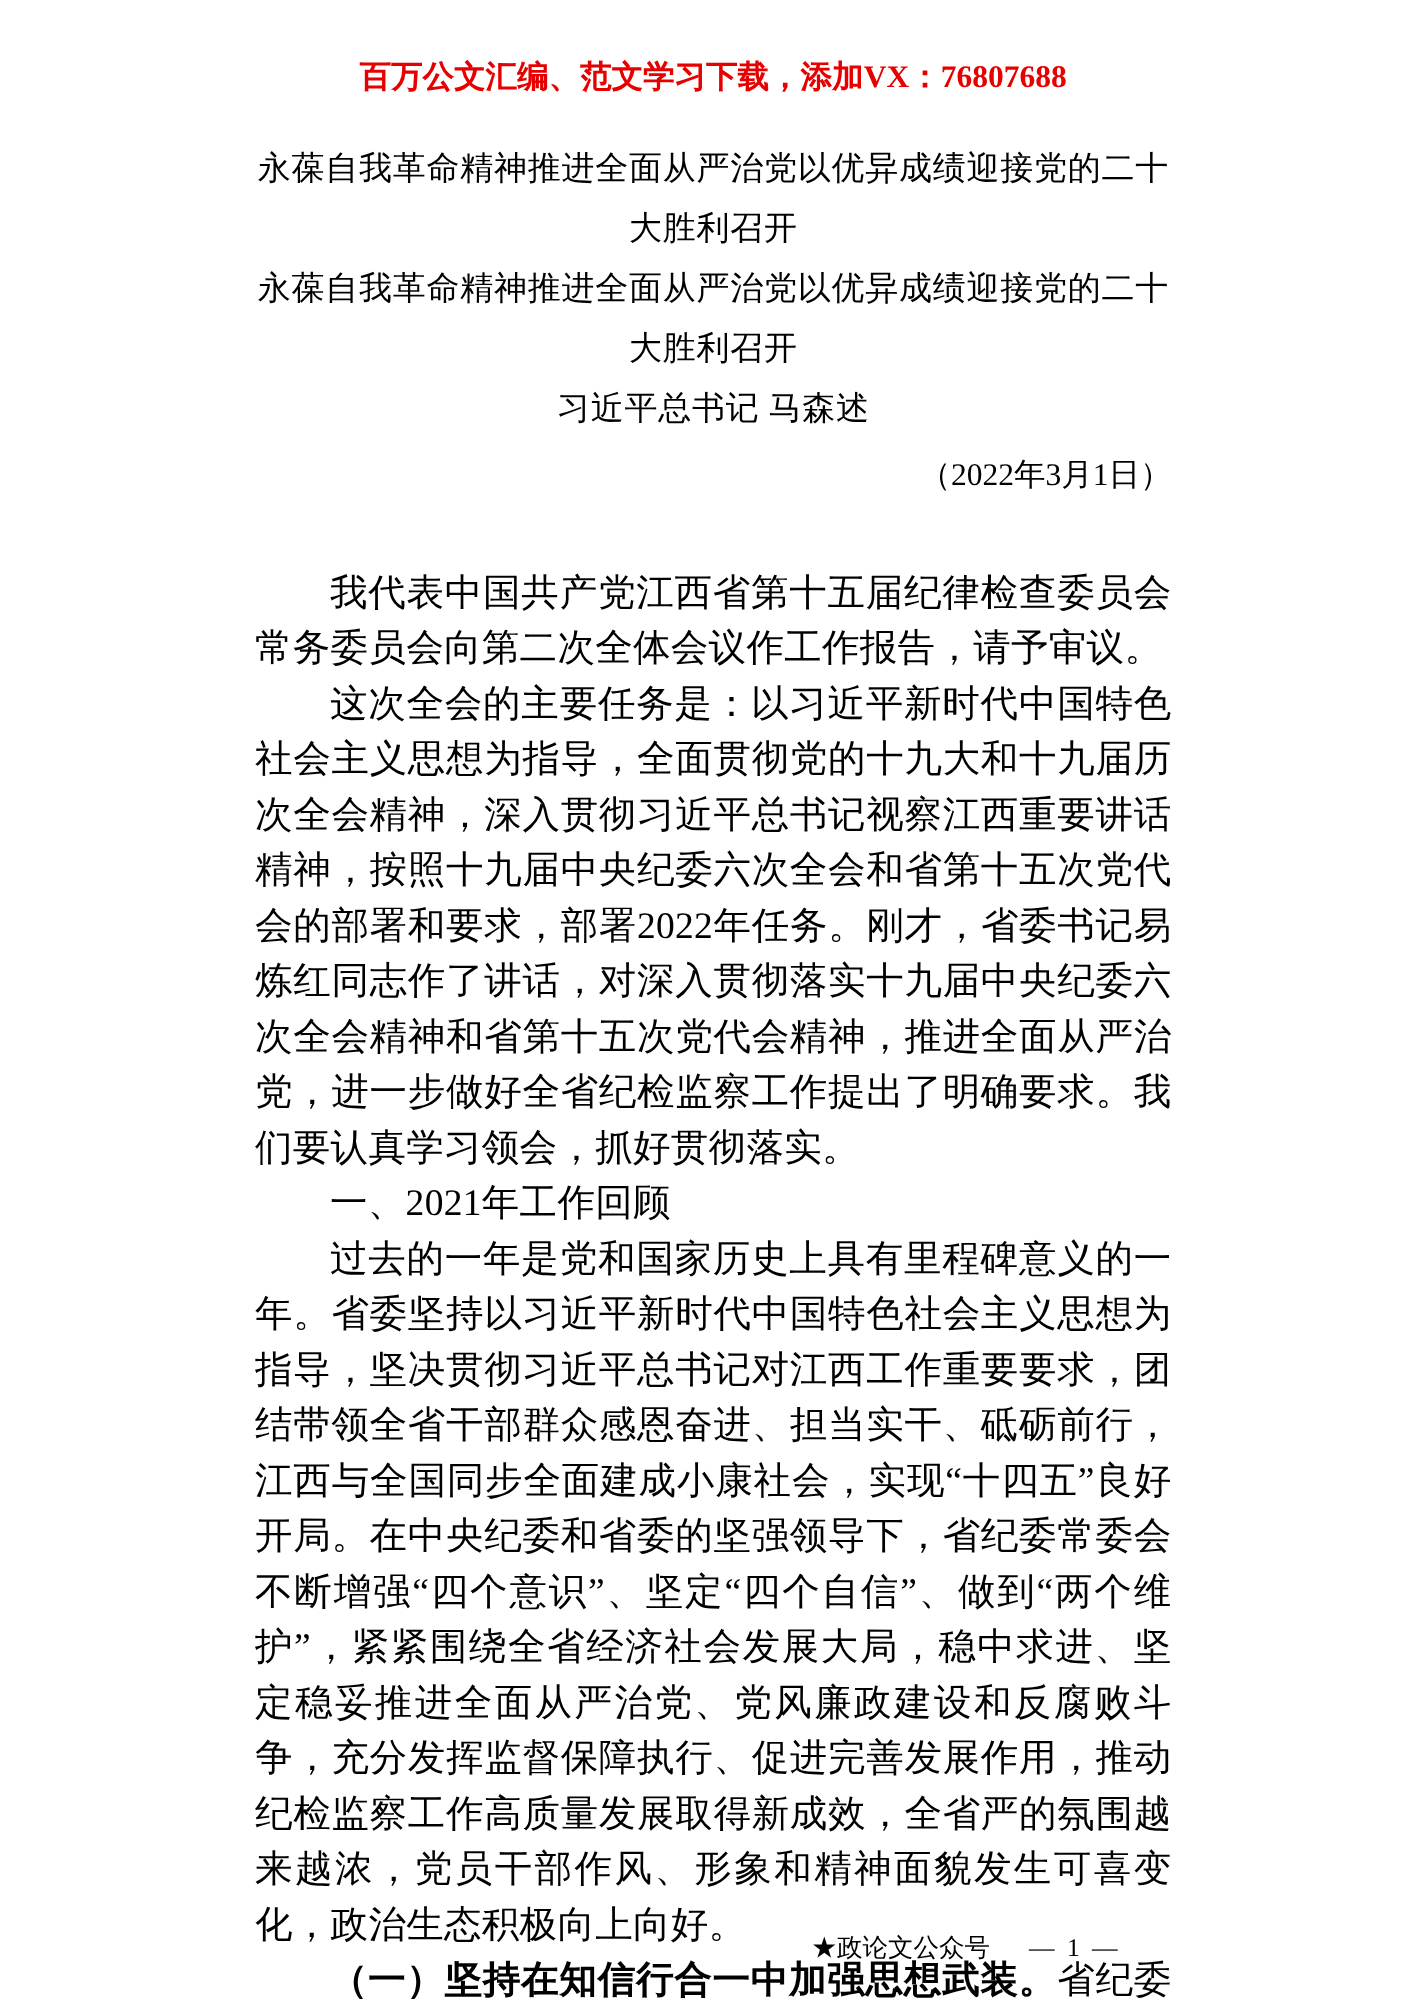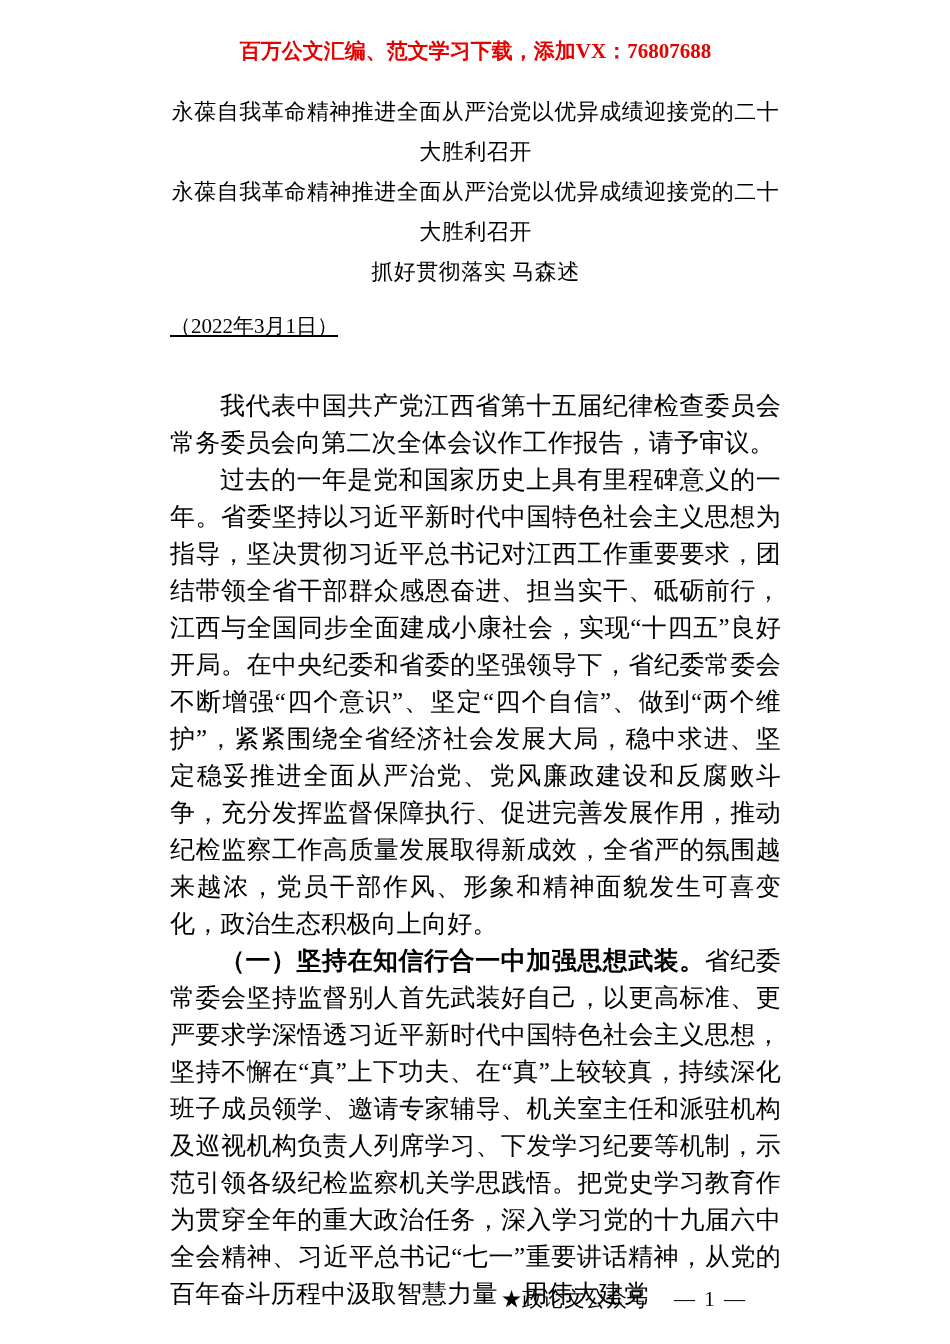--- a/index.html
+++ b/index.html
@@ -24,66 +24,67 @@
     margin-bottom: 26px;
   }
   .title-block { text-align: center; }
   .title-line {
     font-weight: normal;
     font-size: 22px;
     line-height: 40px;
     letter-spacing: 0.5px;
   }
   .date-line {
-    text-align: left;
+    text-align: right;
     font-size: 21px;
     line-height: 37px;
-    margin-top: 16px;
-    text-decoration: underline;
+    margin-top: 6px;
   }
   .body-text {
     margin-top: 42px;
     font-size: 25px;
     line-height: 37px;
     text-align: justify;
     letter-spacing: 0.2px;
   }
   .body-text p {
     text-indent: 2em;
     margin: 0;
   }
   .bold-lead { font-weight: bold; }
   .footer {
     position: absolute;
     right: 118px;
     bottom: 34px;
-    font-size: 21px;
+    font-size: 17px;
     line-height: 22px;
     color: #000000;
     font-family: "Liberation Serif", "DejaVu Serif", serif;
   }
   .footer .page-num { margin-left: 26px; letter-spacing: 2px; }
 </style>
 </head>
 <body>
 
 <div class="page">
 
   <div class="notice">百万公文汇编、范文学习下载，添加VX：76807688</div>
 
   <div class="title-block">
     <div class="title-line">永葆自我革命精神推进全面从严治党以优异成绩迎接党的二十大胜利召开</div>
     <div class="title-line">永葆自我革命精神推进全面从严治党以优异成绩迎接党的二十大胜利召开</div>
-    <div class="title-line">抓好贯彻落实 马森述</div>
+    <div class="title-line">习近平总书记 马森述</div>
   </div>
 
   <div class="date-line">（2022年3月1日）</div>
 
   <div class="body-text">
     <p>我代表中国共产党江西省第十五届纪律检查委员会常务委员会向第二次全体会议作工作报告，请予审议。</p>
+    <p>这次全会的主要任务是：以习近平新时代中国特色社会主义思想为指导，全面贯彻党的十九大和十九届历次全会精神，深入贯彻习近平总书记视察江西重要讲话精神，按照十九届中央纪委六次全会和省第十五次党代会的部署和要求，部署2022年任务。刚才，省委书记易炼红同志作了讲话，对深入贯彻落实十九届中央纪委六次全会精神和省第十五次党代会精神，推进全面从严治党，进一步做好全省纪检监察工作提出了明确要求。我们要认真学习领会，抓好贯彻落实。</p>
+    <p>一、2021年工作回顾</p>
     <p>过去的一年是党和国家历史上具有里程碑意义的一年。省委坚持以习近平新时代中国特色社会主义思想为指导，坚决贯彻习近平总书记对江西工作重要要求，团结带领全省干部群众感恩奋进、担当实干、砥砺前行，江西与全国同步全面建成小康社会，实现“十四五”良好开局。在中央纪委和省委的坚强领导下，省纪委常委会不断增强“四个意识”、坚定“四个自信”、做到“两个维护”，紧紧围绕全省经济社会发展大局，稳中求进、坚定稳妥推进全面从严治党、党风廉政建设和反腐败斗争，充分发挥监督保障执行、促进完善发展作用，推动纪检监察工作高质量发展取得新成效，全省严的氛围越来越浓，党员干部作风、形象和精神面貌发生可喜变化，政治生态积极向上向好。</p>
     <p>
       <span class="bold-lead">（一）坚持在知信行合一中加强思想武装。</span><span>省纪委常委会坚持监督别人首先武装好自己，以更高标准、更严要求学深悟透习近平新时代中国特色社会主义思想，坚持不懈在“真”上下功夫、在“真”上较较真，持续深化班子成员领学、邀请专家辅导、机关室主任和派驻机构及巡视机构负责人列席学习、下发学习纪要等机制，示范引领各级纪检监察机关学思践悟。把党史学习教育作为贯穿全年的重大政治任务，深入学习党的十九届六中全会精神、习近平总书记“七一”重要讲话精神，从党的百年奋斗历程中汲取智慧力量，用伟大建党</span>
     </p>
   </div>
 
   <div class="footer">
     <span>★政论文公众号</span><span class="page-num">—  1  —</span>
   </div>
 

